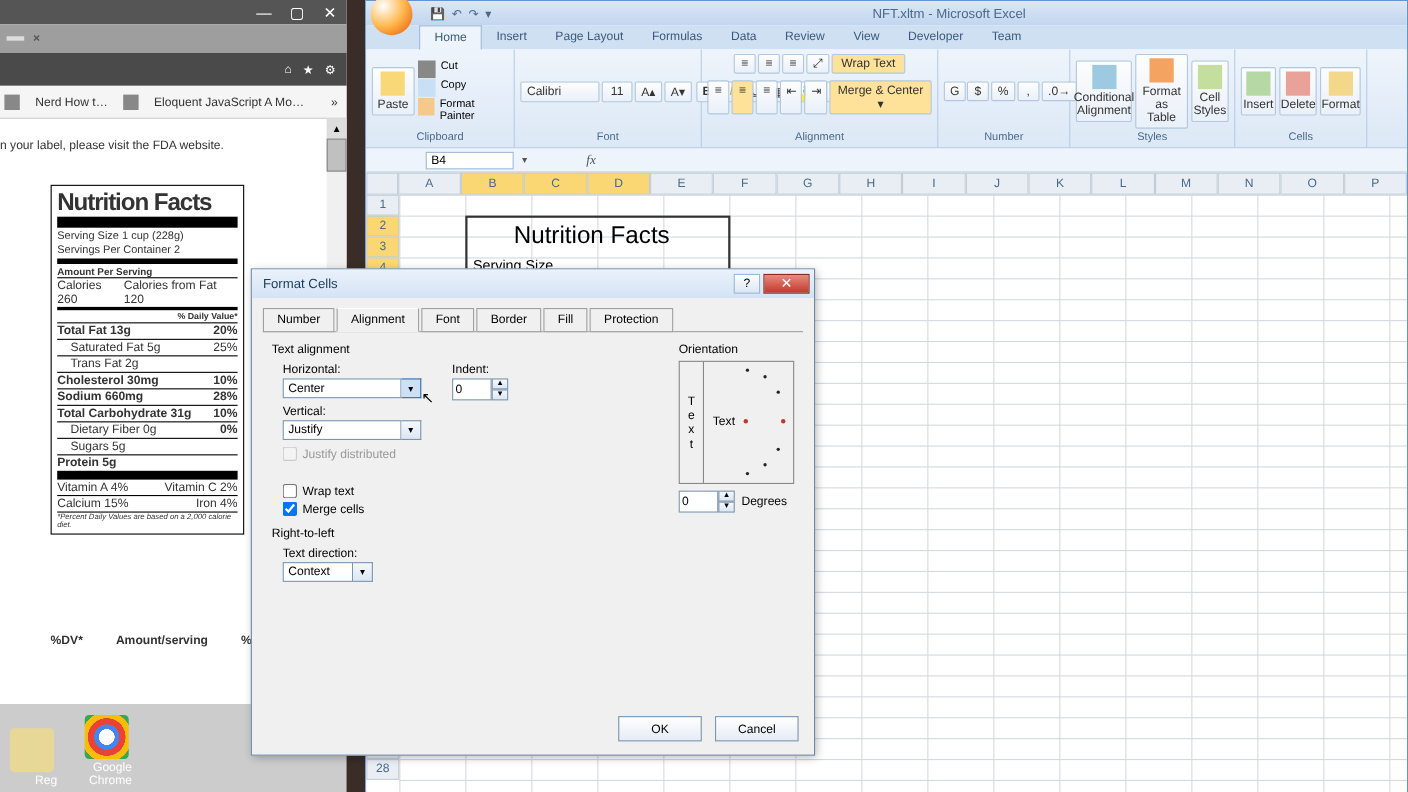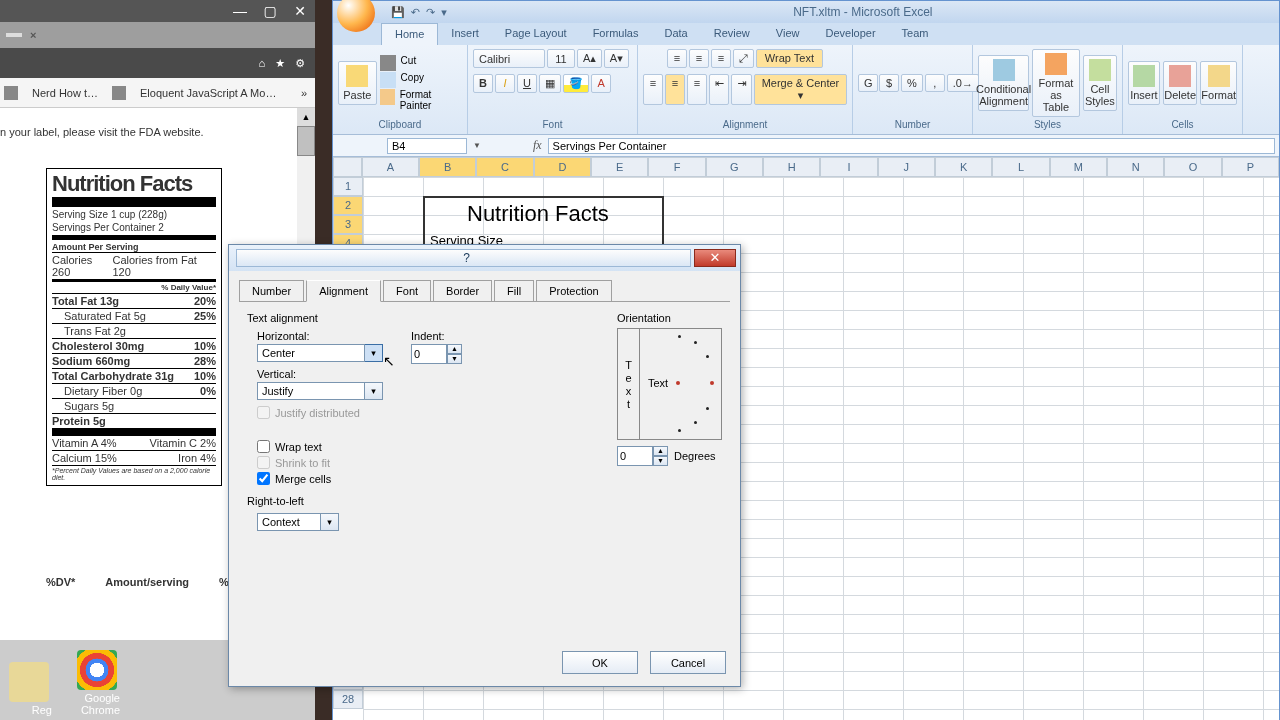--- a/index.html
+++ b/index.html
@@ -156,21 +156,21 @@
         <span>Calories from Fat 120</span>
       </div>
       <div class="dv">% Daily Value*</div>
       <div id="nutrows">
           <div class="row">
             <span style="font-weight:bold">Total Fat 13g</span>
             <span style="font-weight:bold">20%</span>
           </div>
           <div class="row sub">
             <span>Saturated Fat 5g</span>
-            <span style="font-weight:bold">25%</span>
+            <span style="font-weight:normal">25%</span>
           </div>
           <div class="row sub">
             <span>Trans Fat 2g</span>
             <span style="font-weight:bold"></span>
           </div>
           <div class="row">
             <span style="font-weight:bold">Cholesterol 30mg</span>
             <span style="font-weight:bold">10%</span>
           </div>
           <div class="row">
@@ -269,21 +269,21 @@
             </div>
           <div class="nrow">
               <span class="icon16" style="background:#f4c98a"></span>
               <span style="font-size:10px;margin-left:3px">Format Painter</span>
             </div>
         </div>
       </div>
       <div class="gname">Clipboard</div>
     </div>
     <div class="rgroup" style="width:170px">
-      <div class="gbody" style="flex-direction:column;align-items:flex-start;gap:4px">
+      <div class="gbody" style="flex-direction:row;align-items:center;gap:4px">
         <div class="nrow">
           <input class="btn" style="width: 72px; text-align: left;" value="Calibri">
           <input class="btn" style="width: 28px;" value="11">
           <span class="btn">A▴</span>
           <span class="btn">A▾</span>
         </div>
         <div class="nrow">
           <span class="btn" style="font-weight:bold">B</span>
           <span class="btn" style="font-style:italic;color:#d9a012">I</span>
           <span class="btn" style="text-decoration:underline">U</span>
@@ -364,21 +364,20 @@
       </div>
       <div class="gname">Cells</div>
     </div>
   </div>
   <div class="namebox">
     <span style="width:44px"></span>
     <input class="nb" value="B4" style="">
     <span class="nameboxdd">▼</span>
     <span style="width:40px"></span>
     <span class="fx">fx</span>
-    <input class="fbar" value="Servings Per Container" style="">
   </div>
   <div class="grid">
     <div class="colhdr" id="colhdr">
         <span></span>
         <span>A</span>
         <span class="sel">B</span>
         <span class="sel">C</span>
         <span class="sel">D</span>
         <span>E</span>
         <span>F</span>
@@ -476,20 +475,21 @@
         <div class="celltext" style="left:100px;top:23px;font-size:22px">Nutrition Facts</div>
         <div class="celltext" style="left:63px;top:55px;font-size:13px">Serving Size</div>
         <div class="celltext dis" style="left:105px;top:76px;font-size:13px;filter:blur(1px)">Servings Per Container</div>
       </div>
     </div>
   </div>
 </div>
 
 <div class="dialog">
   <div class="dtitle">
+    <span>Format Cells</span>
     <span class="hb">?</span>
     <span class="cb">✕</span>
   </div>
   <div class="dtabs">
     <span>Number</span>
     <span class="on">Alignment</span>
     <span>Font</span>
     <span>Border</span>
     <span>Fill</span>
     <span>Protection</span>
@@ -526,33 +526,30 @@
             </div>
           </div>
         </div>
       </div>
       <div class="fs">
         <div class="indent">
           <div class="chk">
               <input type="checkbox" style="">
               <span>Wrap text</span>
             </div>
-          <div class="chk dis">
-              <input type="checkbox" disabled="" style="">
-              <span>Shrink to fit</span>
-            </div>
           <div class="chk">
               <input type="checkbox" checked="" style="">
               <span>Merge cells</span>
             </div>
         </div>
       </div>
       <div class="fs">
         <div class="lbl">Right-to-left</div>
         <div class="indent">
+          <label>Text direction:</label>
           <div class="combo" style="width:85px">
             <input style="width: 64px;" value="Context">
             <span class="dd">▾</span>
           </div>
         </div>
       </div>
     </div>
     <div class="orient">
       <div class="lbl">Orientation</div>
       <div class="obox">

